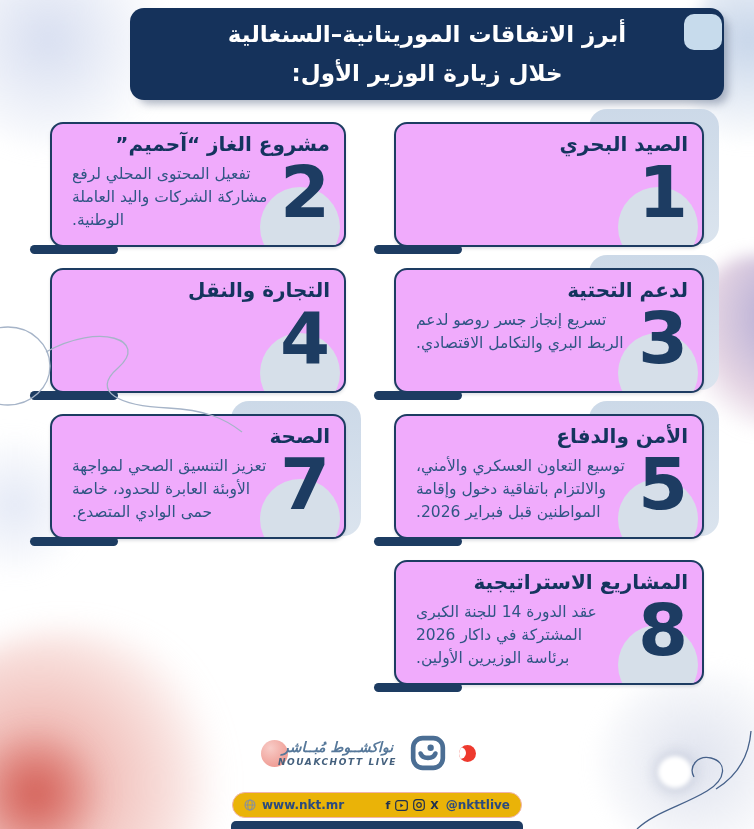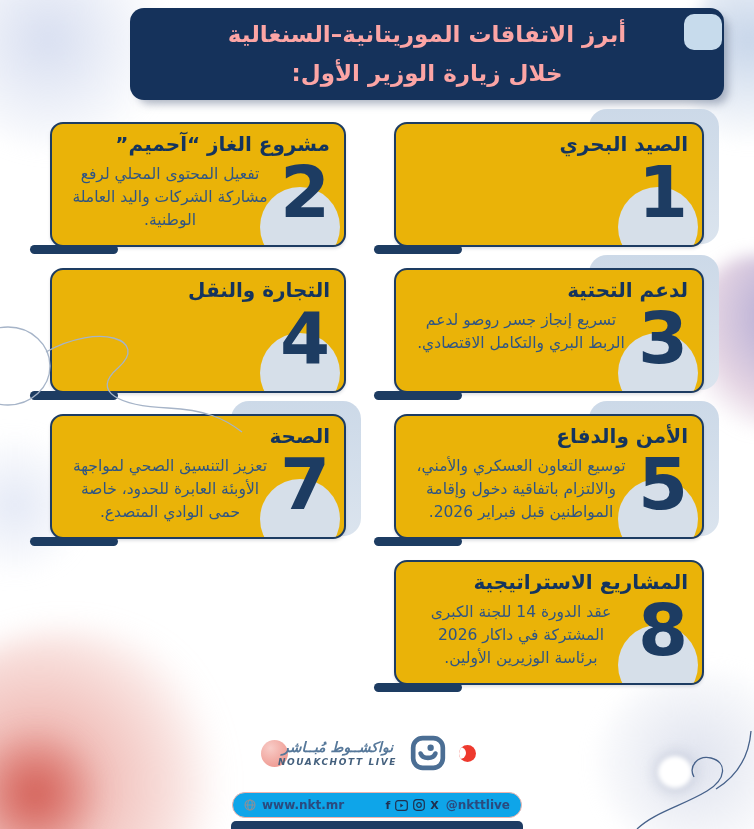--- a/index.html
+++ b/index.html
@@ -25,55 +25,55 @@
   .b-br2{left:645px;top:745px;width:60px;height:55px;filter:blur(5px);
         background:radial-gradient(circle, rgba(148,158,184,0.55), rgba(148,158,184,0) 70%);}
   .b-br3{left:658px;top:756px;width:34px;height:32px;filter:blur(2px);background:#ffffff;}
 
   .curves{position:absolute;left:0;top:0;z-index:4;pointer-events:none;}
 
   
   .header{position:absolute;left:130px;top:8px;width:594px;height:92px;background:#15325b;
           border-radius:14px;z-index:2;box-shadow:6px 6px 9px -2px rgba(106,118,143,0.55);
           display:flex;flex-direction:column;justify-content:center;align-items:center;direction:rtl;}
-  .header .line{color:#fca5a5;font-size:23px;font-weight:700;line-height:39px;text-align:center;}
+  .header .line{color:#ffffff;font-size:23px;font-weight:700;line-height:39px;text-align:center;}
   .header-tab{position:absolute;right:2px;top:6px;width:38px;height:36px;border-radius:10px;background:#c7dbec;}
 
   
   .grid{position:absolute;left:30px;top:122px;width:674px;z-index:2;direction:rtl;
         display:grid;grid-template-columns:330px 316px;column-gap:28px;row-gap:21px;}
   .card{position:relative;height:125px;}
   .card-back{position:absolute;top:-13px;right:-15px;width:130px;height:calc(100% + 10px);
              background:linear-gradient(180deg,#ccd9e8,#dbe4ee);border-radius:18px;z-index:0;}
-  .card-box{position:absolute;inset:0;background:#eab308;border:2px solid #1d3c62;border-radius:13px;
+  .card-box{position:absolute;inset:0;background:#f0abfc;border:2px solid #1d3c62;border-radius:13px;
             overflow:hidden;z-index:1;box-shadow:0 2px 3px rgba(60,70,90,0.15);margin-left:20px;}
   .num-blob{position:absolute;bottom:-22px;right:4px;width:80px;height:80px;border-radius:50%;background:#d6dfe9;}
   .card-title{position:relative;margin:8px 14px 0 14px;font-size:20px;font-weight:700;color:#14345e;text-align:right;}
   .card-row{position:relative;display:flex;align-items:flex-start;margin:2px 8px 0 16px;direction:rtl;}
   .card-number{flex:none;width:62px;font-size:72px;font-weight:700;color:#1d3c62;line-height:0.82;
                text-align:center;margin-top:5px;}
-  .card-text{flex:1;font-size:15.5px;color:#2f5584;line-height:1.48;text-align:center;
+  .card-text{flex:1;font-size:15.5px;color:#2f5584;line-height:1.48;text-align:left;
              white-space:pre-line;margin-top:5px;padding-left:4px;padding-right:6px;}
   .card-bar{position:absolute;bottom:-7px;left:0;width:88px;height:9px;background:#1d3c62;border-radius:5px;z-index:3;}
 
   
   .brand{position:absolute;left:0;right:0;top:735px;z-index:3;display:flex;justify-content:center;
          align-items:center;gap:13px;}
   .brand-text{position:relative;text-align:center;z-index:1;font-style:italic;}
   .brand-pink{position:absolute;left:-17px;top:1px;width:27px;height:27px;border-radius:50%;z-index:-1;
               background:radial-gradient(circle at 35% 30%, #f8ccc7, #ec8d84);}
   .brand-ar{font-size:14px;font-weight:700;color:#56789a;line-height:17px;}
   .brand-en{font-size:9px;font-weight:700;color:#44607d;letter-spacing:1.6px;line-height:12px;}
   .brand-mark{width:36px;height:36px;display:block;}
   .crescent{position:relative;width:17px;height:17px;border-radius:50%;background:#ee3a2e;overflow:hidden;}
   .crescent::after{content:"";position:absolute;left:-5px;top:2px;width:12px;height:12px;border-radius:50%;background:#ffffff;}
 
   
   .pill{position:absolute;top:792px;left:50%;transform:translateX(-50%);width:290px;height:26px;
-        box-sizing:border-box;border:1.5px solid #f0b4ac;border-radius:13px;background:#0ea5e9;z-index:3;
+        box-sizing:border-box;border:1.5px solid #f0b4ac;border-radius:13px;background:#eab308;z-index:3;
         display:flex;align-items:center;padding:0 11px;gap:6px;direction:ltr;}
   .pill .site{font-size:12px;font-weight:700;color:#2b4a7e;}
   .pill .spacer{flex:1;}
   .soc{display:flex;align-items:center;gap:5px;color:#20304f;}
   .soc .glyph{font-size:11px;font-weight:700;color:#20304f;line-height:1;}
   .handle{font-size:12px;font-weight:700;color:#2b4a7e;margin-left:2px;}
 
   .bottom-bar{position:absolute;bottom:0;left:231px;width:292px;height:8px;background:#1e3c63;
               border-radius:5px 5px 0 0;z-index:3;}
 </style>

